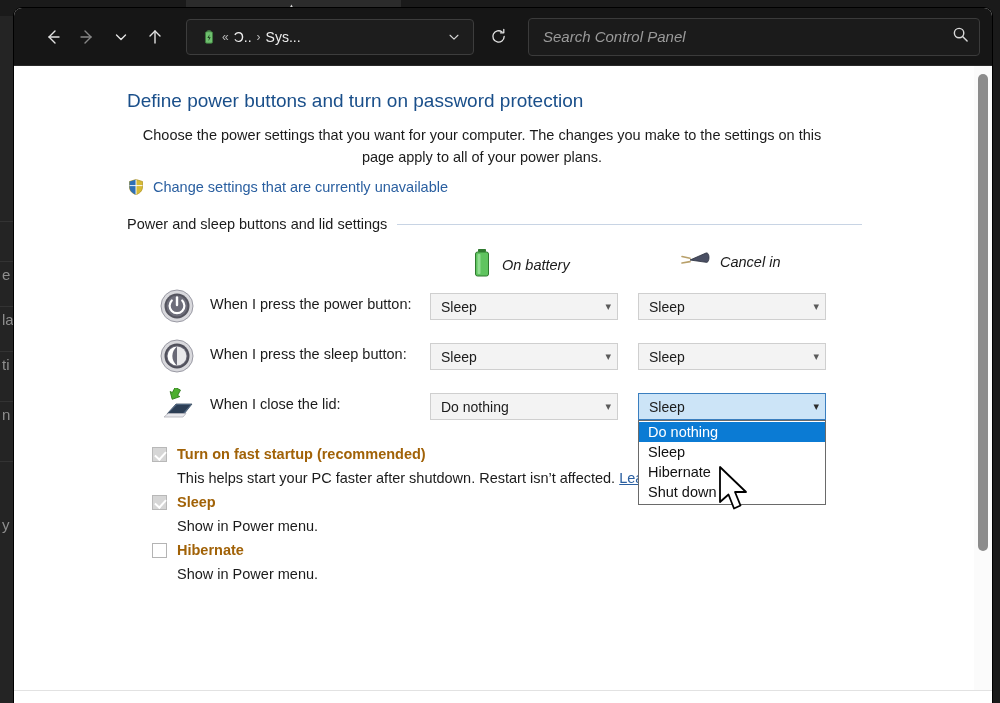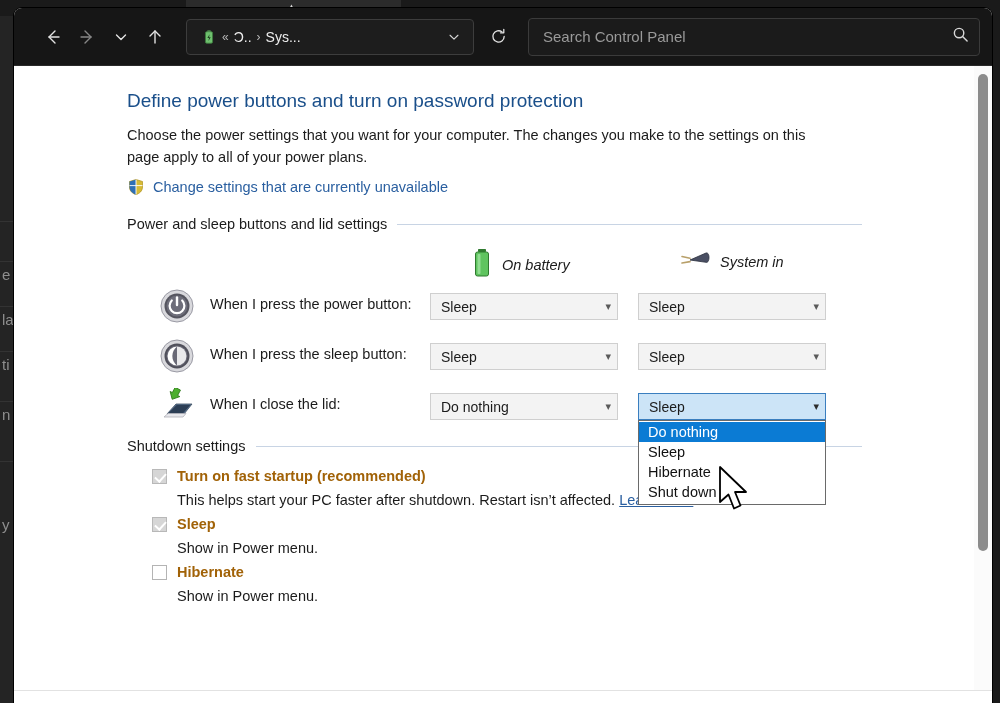--- a/index.html
+++ b/index.html
@@ -171,20 +171,21 @@
     padding: 0 10px 0 14px;
   }
   #search-input {
     flex: 1;
     background: transparent;
     border: none;
     outline: none;
     color: #cfcfcf;
     font-size: 15px;
     font-family: "Liberation Sans", sans-serif;
+    font-style: italic;
   }
   #search-input::placeholder { color: #9a9a9a; }
   #search-icon { color: #d8d8d8; flex: none; }
 
   
   #content-wrap {
     position: relative;
     height: 682px;
     background: #ffffff;
     overflow: hidden;
@@ -200,20 +201,21 @@
     color: #1a4f8a;
     font-size: 19px;
     font-weight: normal;
   }
   #page-desc {
     margin: 12px 0 0 113px;
     width: 710px;
     color: #1b1b1b;
     font-size: 14.5px;
     line-height: 22px;
+    text-align: center;
   }
   #uac-link-row {
     margin: 10px 0 0 113px;
     display: flex;
     align-items: center;
     gap: 8px;
   }
   #uac-shield { width: 18px; height: 18px; flex: none; }
   #uac-link {
     color: #2a5fa0;
@@ -555,21 +557,21 @@
           <span>On battery</span>
         </div>
         <div class="col-head" id="col-plugged">
           <span>
             <svg width="30" height="24" viewBox="0 0 30 24">
               <path d="M10 12 L26 5 C28 4.3 29 7 29 9.5 C29 12 28 15 26 14.3 Z" fill="#4a4f63" stroke="#2a2e3c" stroke-width="0.8"></path>
               <line x1="10" y1="10.3" x2="2" y2="8.5" stroke="#b8a06a" stroke-width="1.6" stroke-linecap="round"></line>
               <line x1="10" y1="13.6" x2="2" y2="15" stroke="#b8a06a" stroke-width="1.6" stroke-linecap="round"></line>
             </svg>
           </span>
-          <span>System in</span>
+          <span>Cancel in</span>
         </div>
       </div>
 
       <div class="srow">
         <div class="srow-icon">
           <svg width="36" height="36" viewBox="0 0 36 36">
             <circle cx="18" cy="18" r="16" fill="#d9d9dd" stroke="#9a9aa4" stroke-width="1"></circle>
             <circle cx="18" cy="18" r="12.5" fill="#55555f"></circle>
             <circle cx="18" cy="18" r="10.5" fill="#6e6e7a"></circle>
             <path d="M18 9.5 V17" stroke="#ffffff" stroke-width="2.4" stroke-linecap="round"></path>
@@ -628,24 +630,20 @@
         </div>
 
         <div id="dropdown-list">
           <div class="dd-item sel">Do nothing</div>
           <div class="dd-item">Sleep</div>
           <div class="dd-item">Hibernate</div>
           <div class="dd-item">Shut down</div>
         </div>
       </div>
 
-      <div class="group-head" id="shutdown-group">
-        <span>Shutdown settings</span>
-        <div class="group-rule"></div>
-      </div>
 
       <div style="height:10px"></div>
 
       <div class="cbrow">
         <div class="cb-line">
           <span class="cbox checked"></span>
           <span class="cb-title">Turn on fast startup (recommended)</span>
         </div>
         <div class="cb-sub">
           <span>This helps start your PC faster after shutdown. Restart isn’t affected.</span>

